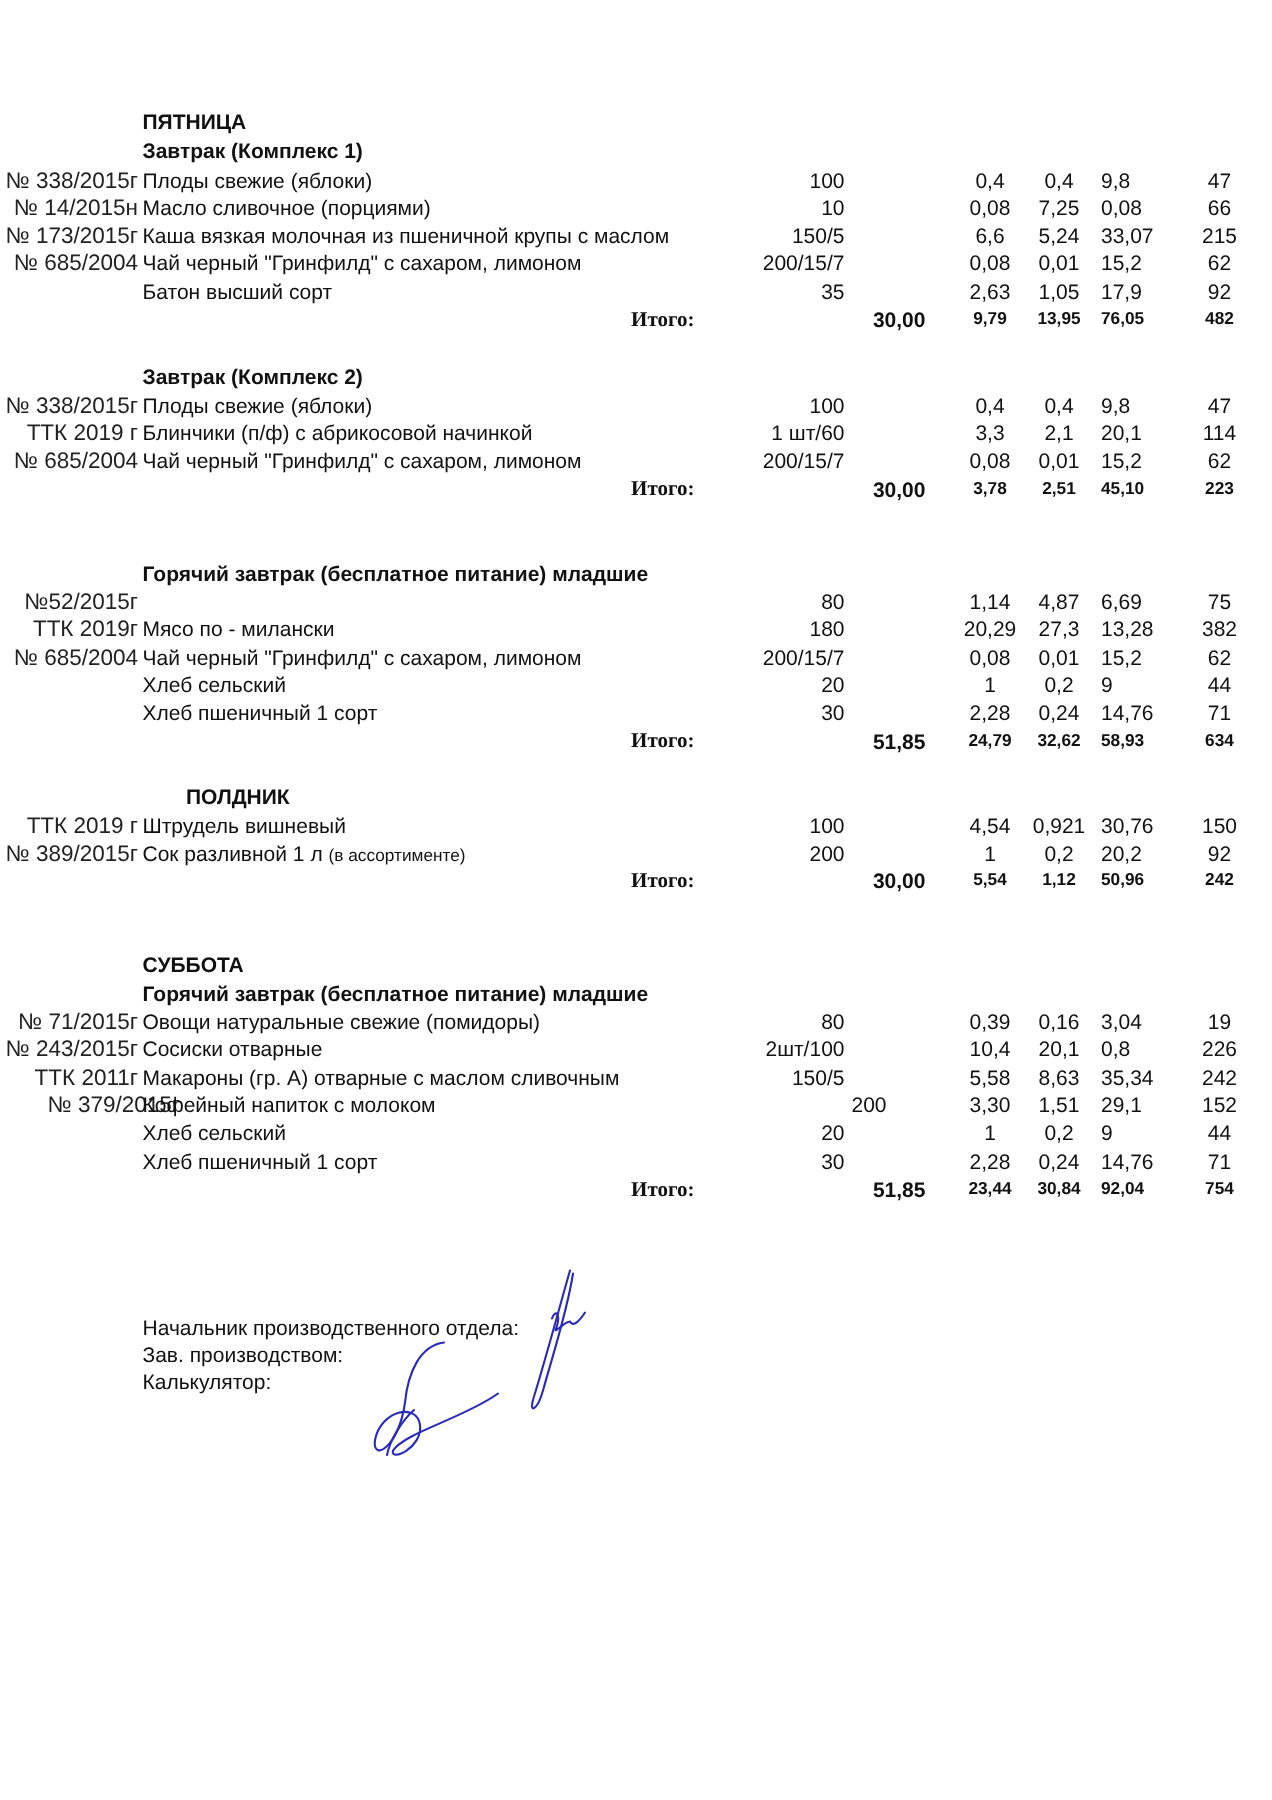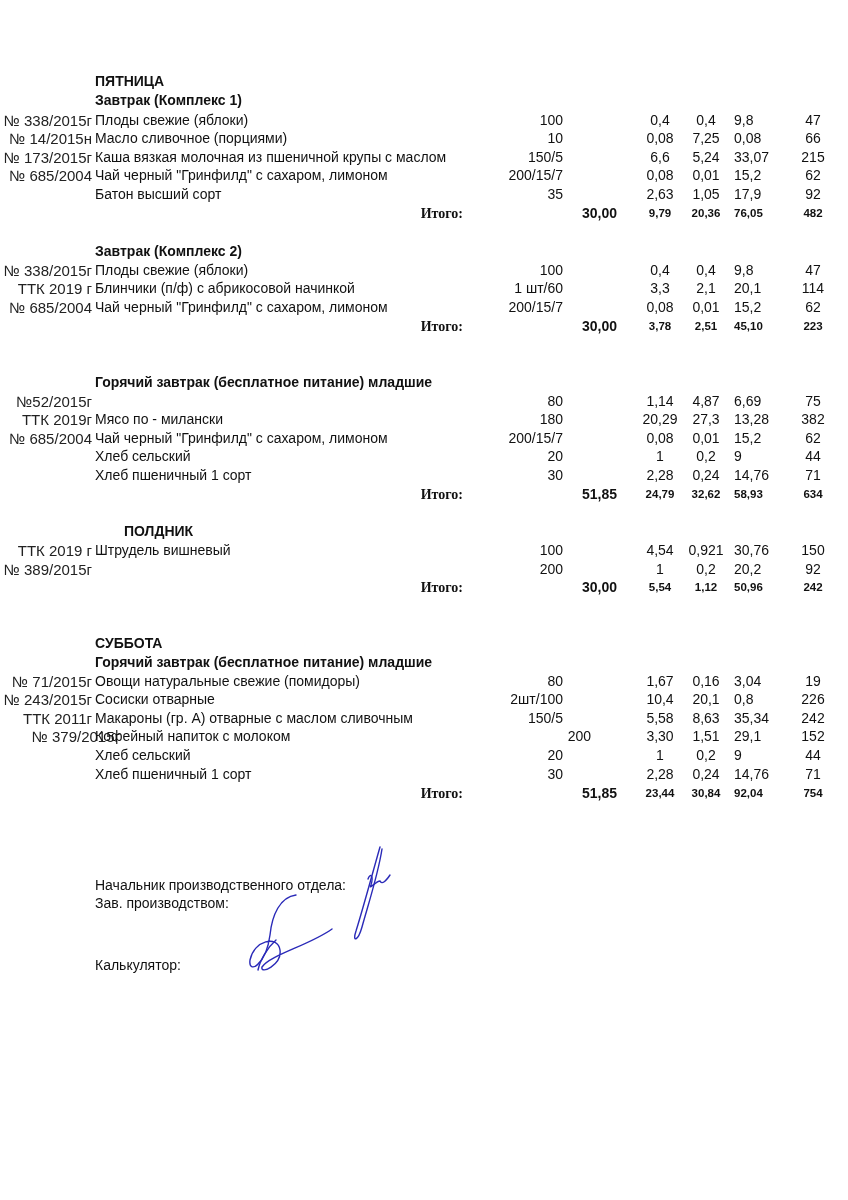--- a/index.html
+++ b/index.html
@@ -72,21 +72,21 @@
     <span class="w">35</span>
     <span class="p">2,63</span>
     <span class="f">1,05</span>
     <span class="c">17,9</span>
     <span class="k">92</span>
   </div>
   <div class="row total" style="top:204px;">
     <span class="total-label">Итого:</span>
     <span class="price">30,00</span>
     <span class="p">9,79</span>
-    <span class="f">20,36</span>
+    <span class="f">13,95</span>
     <span class="c">76,05</span>
     <span class="k">482</span>
   </div>
 
   <div class="heading" style="top:242px;">Завтрак (Комплекс 2)</div>
   <div class="row" style="top:261px;">
     <span class="code">№ 338/2015г</span>
     <span class="name">Плоды свежие (яблоки)</span>
     <span class="w">100</span>
     <span class="p">0,4</span>
@@ -180,20 +180,21 @@
     <span class="code">ТТК 2019 г</span>
     <span class="name">Штрудель вишневый</span>
     <span class="w">100</span>
     <span class="p">4,54</span>
     <span class="f">0,921</span>
     <span class="c">30,76</span>
     <span class="k">150</span>
   </div>
   <div class="row" style="top:560px;">
     <span class="code">№ 389/2015г</span>
+    <span class="name"><span>Сок разливной 1 л</span> <small>(в ассортименте)</small></span>
     <span class="w">200</span>
     <span class="p">1</span>
     <span class="f">0,2</span>
     <span class="c">20,2</span>
     <span class="k">92</span>
   </div>
   <div class="row total" style="top:578px;">
     <span class="total-label">Итого:</span>
     <span class="price">30,00</span>
     <span class="p">5,54</span>
@@ -201,21 +202,21 @@
     <span class="c">50,96</span>
     <span class="k">242</span>
   </div>
 
   <div class="heading" style="top:634px;">СУББОТА</div>
   <div class="heading" style="top:653px;">Горячий завтрак (бесплатное питание) младшие</div>
   <div class="row" style="top:672px;">
     <span class="code">№ 71/2015г</span>
     <span class="name">Овощи натуральные свежие (помидоры)</span>
     <span class="w">80</span>
-    <span class="p">1,67</span>
+    <span class="p">0,39</span>
     <span class="f">0,16</span>
     <span class="c">3,04</span>
     <span class="k">19</span>
   </div>
   <div class="row" style="top:690px;">
     <span class="code">№ 243/2015г</span>
     <span class="name">Сосиски отварные</span>
     <span class="w">2шт/100</span>
     <span class="p">10,4</span>
     <span class="f">20,1</span>
@@ -262,21 +263,21 @@
     <span class="total-label">Итого:</span>
     <span class="price">51,85</span>
     <span class="p">23,44</span>
     <span class="f">30,84</span>
     <span class="c">92,04</span>
     <span class="k">754</span>
   </div>
 
   <div class="sig-line" style="top:876px;text-align:right;">Начальник производственного отдела:</div>
   <div class="sig-line" style="top:894px;">Зав. производством:</div>
-  <div class="sig-line" style="top:956px;">Калькулятор:</div>
+  <div class="sig-line" style="top:912px;">Калькулятор:</div>
 
   <svg class="sig" style="left:240px; top:835px;" width="160" height="150" viewBox="0 0 160 150">
     <g fill="none" stroke="#2a2ab8" stroke-width="1.4" stroke-linecap="round">
 
       <path d="M140 12 C132 40, 124 70, 116 96 C112 108, 118 106, 122 92 C128 70, 138 40, 142 14"></path>
       <path d="M128 44 C130 38, 134 40, 131 50 C128 56, 136 46, 140 46 C142 50, 146 46, 150 40"></path>
 
       <path d="M56 60 C40 62, 32 80, 30 100 C26 130, 8 140, 10 125 C14 105, 38 100, 40 115 C42 130, 20 140, 22 132 C30 120, 70 110, 92 94"></path>
       <path d="M36 105 C28 112, 20 125, 18 135"></path>
     </g>

